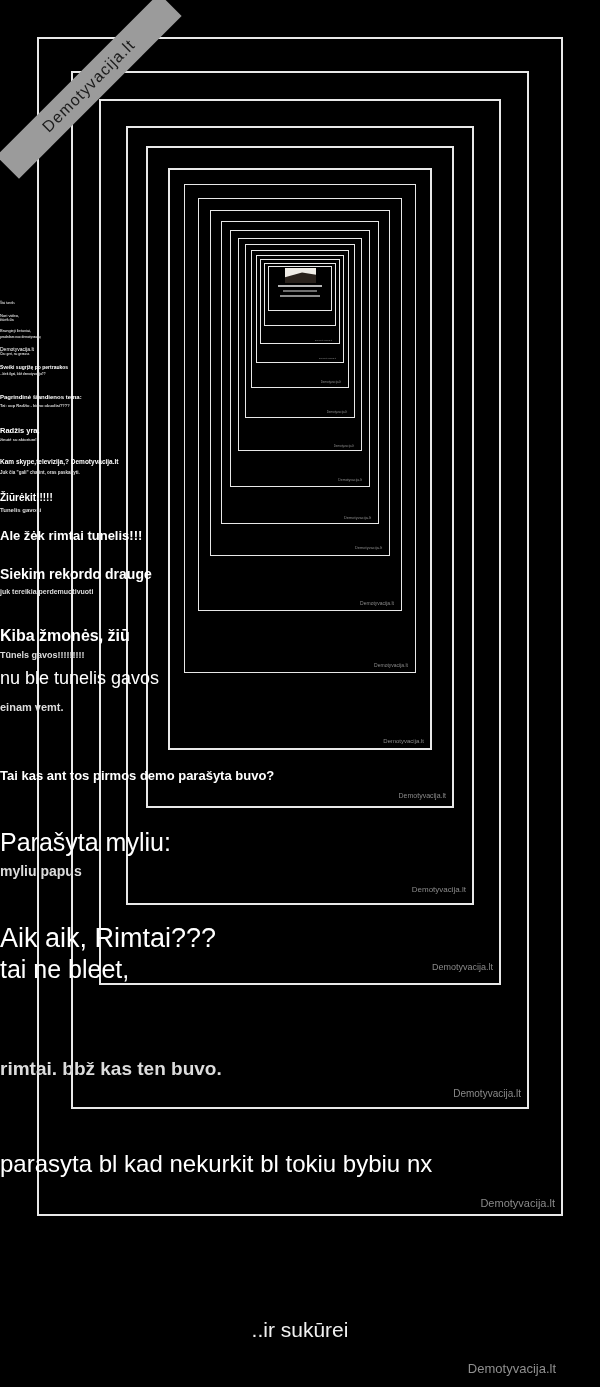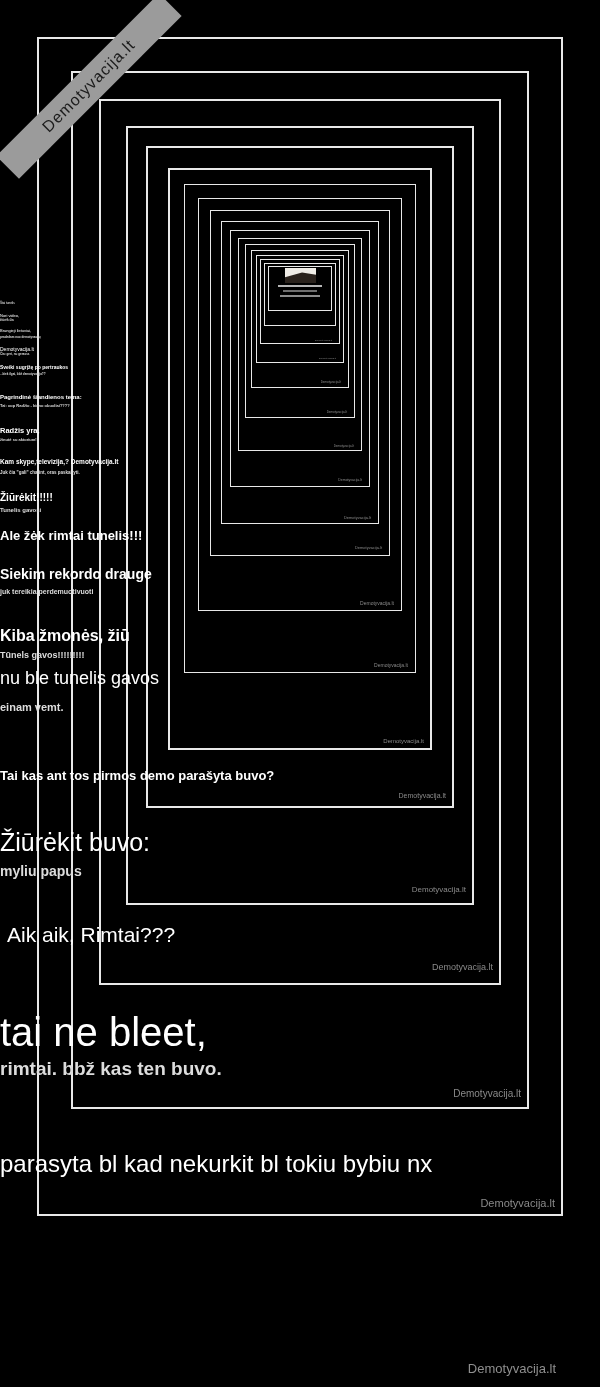--- a/index.html
+++ b/index.html
@@ -113,28 +113,28 @@
 
 <div id="stage">
 
   <div class="ribbon">Demotyvacija.lt</div>
 
   <div id="tunnel">
       <div class="frame" style="left: 37px; top: 37px; width: 526px; height: 1179px; border-width: 2px;"></div>
       <div class="txt heading" style="top: 1150px; font-size: 24px;">parasyta bl kad nekurkit bl tokiu bybiu nx</div>
       <div class="wm" style="top: 1197px; right: 45px; font-size: 11px;">Demotyvacija.lt</div>
       <div class="frame" style="left: 71px; top: 71px; width: 458px; height: 1038px; border-width: 2px;"></div>
-      <div class="txt heading" style="top: 1008px; font-size: 40px;">tai ne bleet,</div>
+      <div class="txt heading" style="top: 954px; font-size: 25px;">tai ne bleet,</div>
       <div class="txt subheading" style="top: 1058px; font-size: 19px;">rimtai. bbž kas ten buvo.</div>
       <div class="wm" style="top: 1088px; right: 79px; font-size: 10px;">Demotyvacija.lt</div>
       <div class="frame" style="left: 99px; top: 99px; width: 402px; height: 886px; border-width: 2px;"></div>
-      <div class="txt heading" style="top: 922px; font-size: 21px; padding-left: 7px;">Aik aik, Rimtai???</div>
+      <div class="txt heading" style="top: 922px; font-size: 27px;">Aik aik, Rimtai???</div>
       <div class="wm" style="top: 962px; right: 107px; font-size: 9px;">Demotyvacija.lt</div>
       <div class="frame" style="left: 126px; top: 126px; width: 348px; height: 779px; border-width: 2px;"></div>
-      <div class="txt heading" style="top: 827px; font-size: 25px;">Žiūrėkit buvo:</div>
+      <div class="txt heading" style="top: 827px; font-size: 25px;">Parašyta myliu:</div>
       <div class="txt subheading" style="top: 863px; font-size: 14px;">myliu papus</div>
       <div class="wm" style="top: 885px; right: 134px; font-size: 8px;">Demotyvacija.lt</div>
       <div class="frame" style="left: 146px; top: 146px; width: 308px; height: 662px; border-width: 2px;"></div>
       <div class="txt heading" style="top: 768px; font-size: 13px; font-weight: bold;">Tai kas ant tos pirmos demo parašyta buvo?</div>
       <div class="wm" style="top: 792px; right: 154px; font-size: 7px;">Demotyvacija.lt</div>
       <div class="frame" style="left: 168px; top: 168px; width: 264px; height: 582px; border-width: 2px;"></div>
       <div class="txt heading" style="top: 668px; font-size: 18px;">nu ble tunelis gavos</div>
       <div class="txt subheading" style="top: 701px; font-size: 11px;">einam vemt.</div>
       <div class="wm" style="top: 738px; right: 176px; font-size: 6px;">Demotyvacija.lt</div>
       <div class="frame" style="left: 184px; top: 184px; width: 232px; height: 489px; border-width: 1px;"></div>
@@ -183,15 +183,16 @@
       <div class="txt heading" style="top: 302px; font-size: 3px;">Štai tunelis</div>
     </div>
 
   <div class="photo">
     <div class="photo-hill"></div>
   </div>
   <div class="mini-line bar1"></div>
   <div class="mini-line bar2"></div>
   <div class="mini-line bar3"></div>
 
+  <div class="subtitle">..ir sukūrei</div>
   <div class="stage-wm">Demotyvacija.lt</div>
 
 </div>
 
 </body></html>

